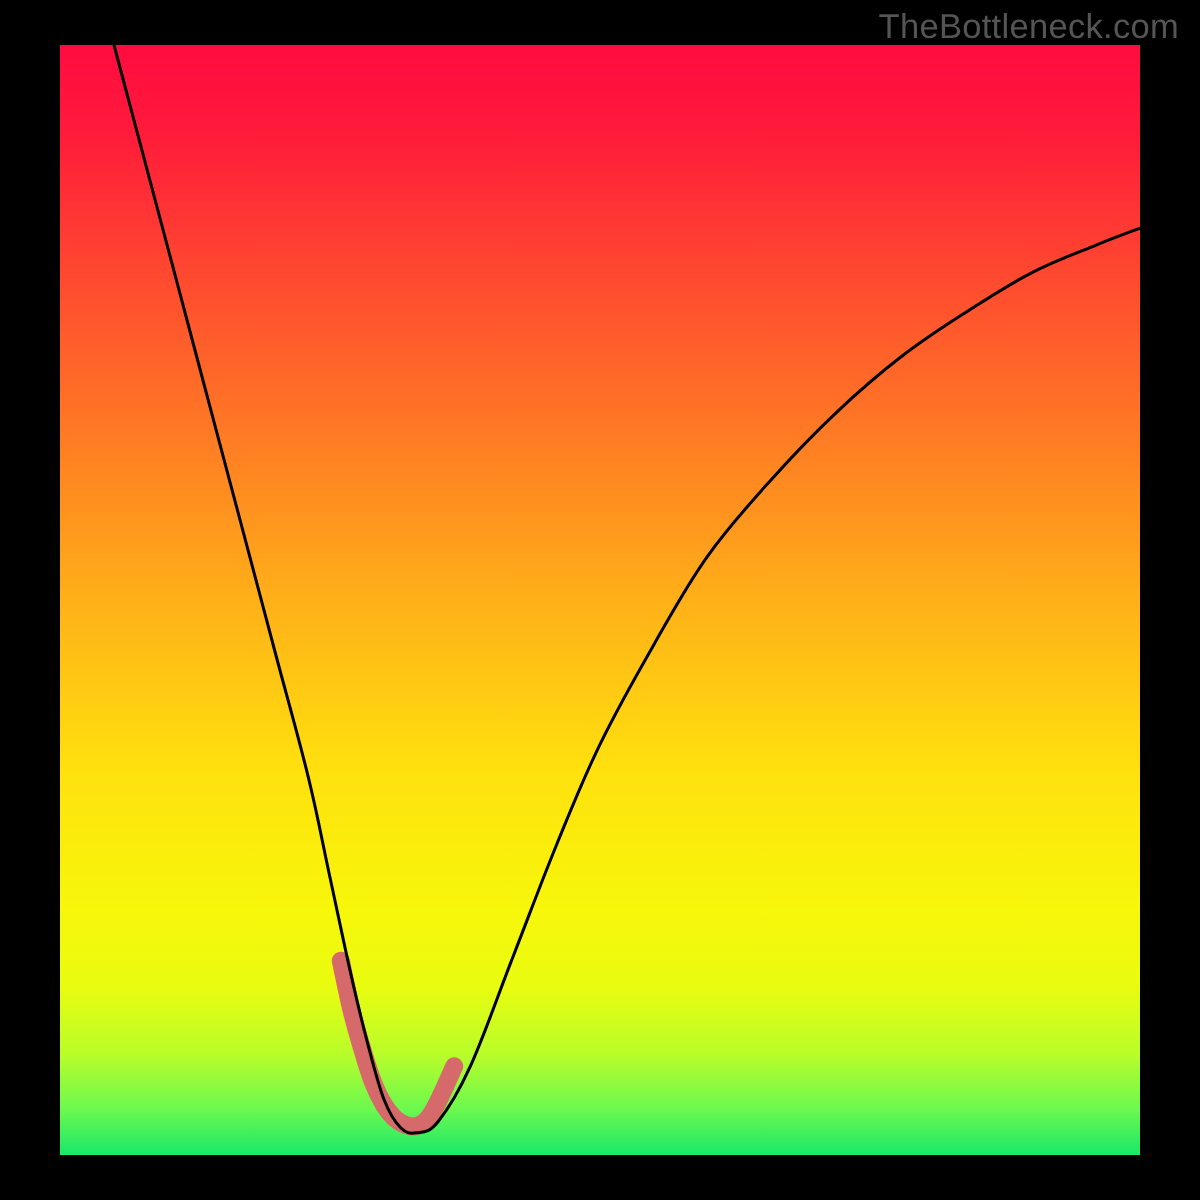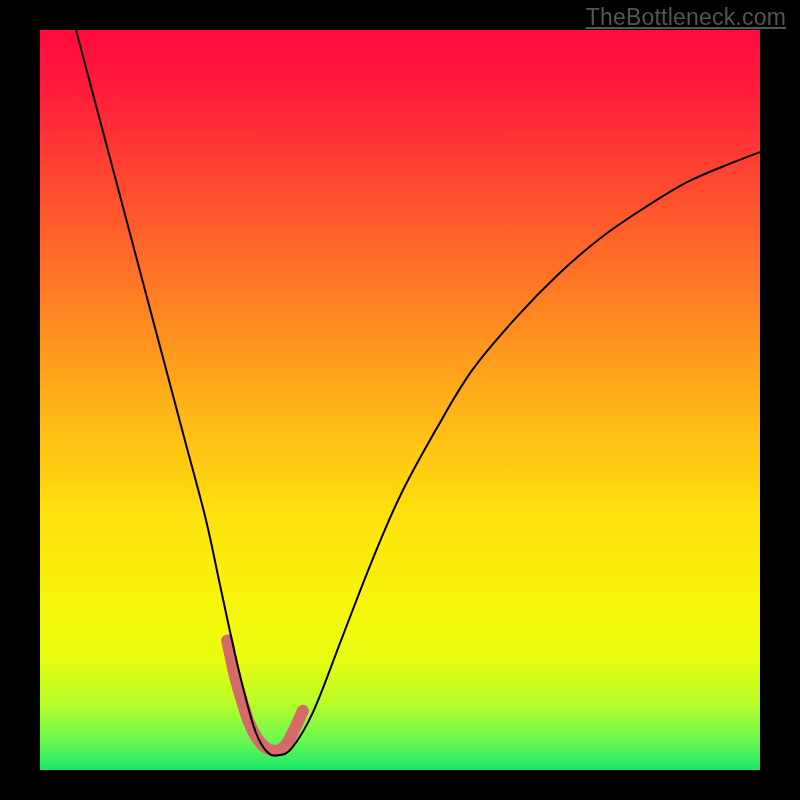--- a/index.html
+++ b/index.html
@@ -18,21 +18,20 @@
   }
   .watermark {
     position: absolute;
     top: 4px;
     right: 14px;
     font-family: Arial, Helvetica, sans-serif;
     font-size: 23px;
     color: #555555;
     letter-spacing: 0.2px;
     z-index: 10;
-    text-decoration: underline;
   }
   svg {
     position: absolute;
     top: 0;
     left: 0;
   }
 </style>
 </head>
 <body>
 

